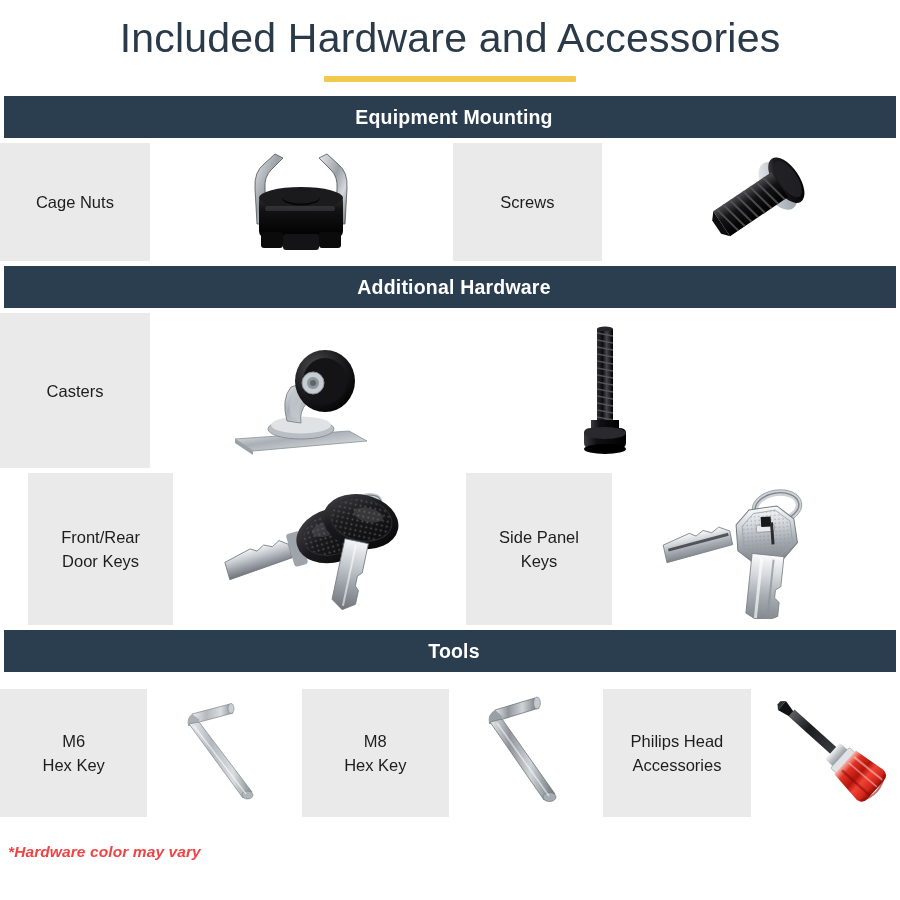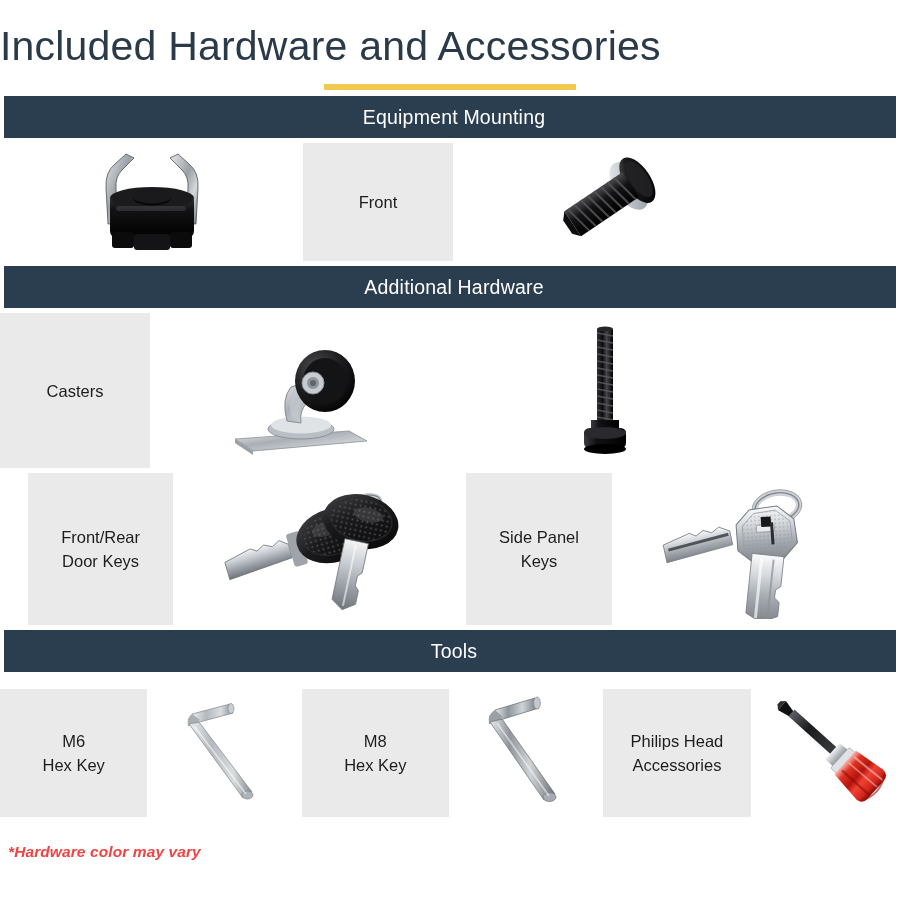--- a/index.html
+++ b/index.html
@@ -9,21 +9,22 @@
     height: 900px;
     background: #ffffff;
     font-family: "Liberation Sans", sans-serif;
     overflow: hidden;
     position: relative;
   }
 
   
   .title-wrap {
     height: 96px;
-    padding-top: 20px;
+    padding-top: 12px;
+    text-align: center;
   }
   .page-title {
     font-size: 41px;
     font-weight: 300;
     color: #2b3a49;
     letter-spacing: 0.2px;
     line-height: 52px;
     white-space: nowrap;
   }
   .title-rule {
@@ -34,21 +35,21 @@
     border-radius: 1px;
   }
 
   
   .section-bar {
     margin: 0 4px 0 4px;
     height: 42px;
     background: #2a3e50;
     color: #ffffff;
     font-size: 19.5px;
-    font-weight: normal;
+    font-weight: bold;
     display: flex;
     align-items: center;
     justify-content: center;
     letter-spacing: 0.2px;
     padding-left: 8px;
   }
 
   
   .grid-row {
     display: flex;
@@ -116,20 +117,23 @@
 
 <div class="title-wrap">
   <div class="page-title">Included Hardware and Accessories</div>
   <div class="title-rule"></div>
 </div>
 
 <div class="section-bar">Equipment Mounting</div>
 <div class="gap-v"></div>
 
 <div class="grid-row h-r1">
+  <div class="cell label w-label">
+    <span>Cage Nuts</span>
+  </div>
   <div class="w-gap spacer"></div>
   <div class="cell image w-img">
 
     <svg class="art" width="140" height="108" viewBox="0 0 140 108">
       <defs>
         <linearGradient id="metalC" x1="0" y1="0" x2="1" y2="1">
           <stop offset="0" stop-color="#e8eaec"></stop>
             <stop offset="0.45" stop-color="#9aa0a6"></stop>
           <stop offset="0.7" stop-color="#d6d9dc"></stop>
             <stop offset="1" stop-color="#6d7378"></stop>
@@ -154,21 +158,21 @@
 
       <rect x="30" y="84" width="22" height="16" rx="3" fill="#0b0b0c"></rect>
       <rect x="88" y="84" width="22" height="16" rx="3" fill="#0b0b0c"></rect>
       <rect x="52" y="86" width="36" height="16" rx="3" fill="#141416"></rect>
 
       <rect x="34" y="58" width="70" height="5" rx="2.5" fill="#4a4a4e" opacity="0.5"></rect>
     </svg>
   </div>
   <div class="w-gap spacer"></div>
   <div class="cell label w-label">
-    <span>Front</span>
+    <span>Screws</span>
   </div>
   <div class="w-gap spacer"></div>
   <div class="cell image w-img">
 
     <svg class="art" width="150" height="110" viewBox="0 0 150 110">
       <defs>
         <linearGradient id="blkHead" x1="0" y1="0" x2="1" y2="1">
           <stop offset="0" stop-color="#5b5b60"></stop>
             <stop offset="0.3" stop-color="#1a1a1c"></stop>
           <stop offset="1" stop-color="#000"></stop>

